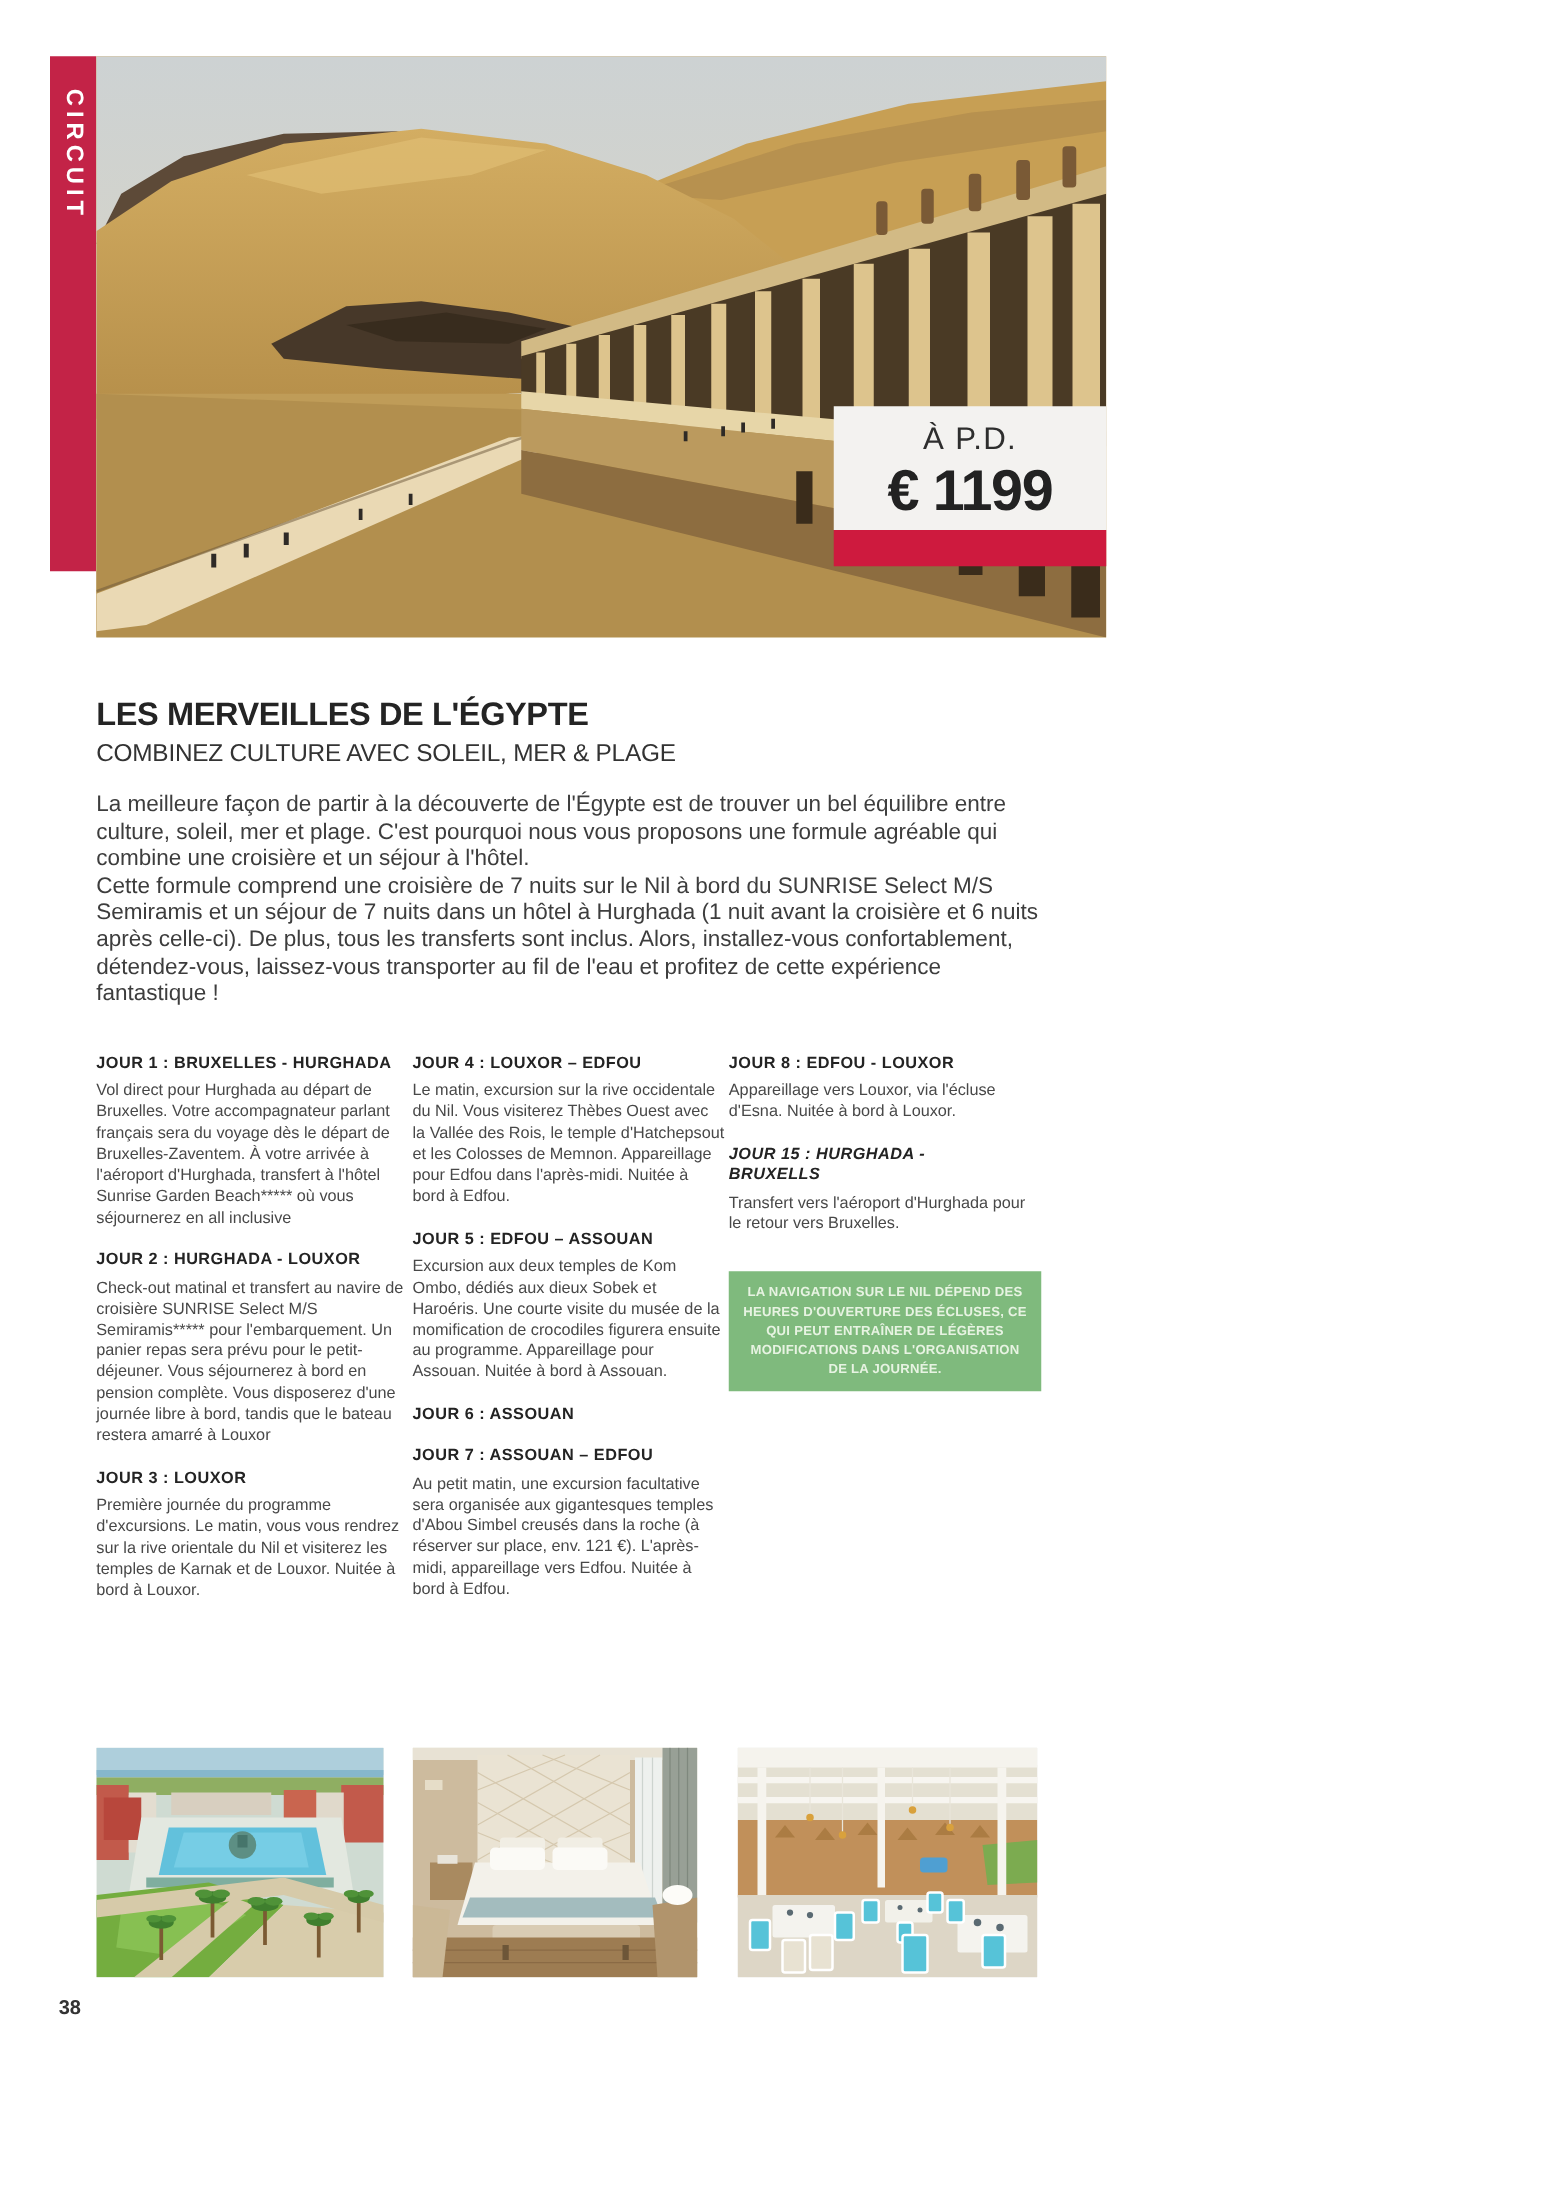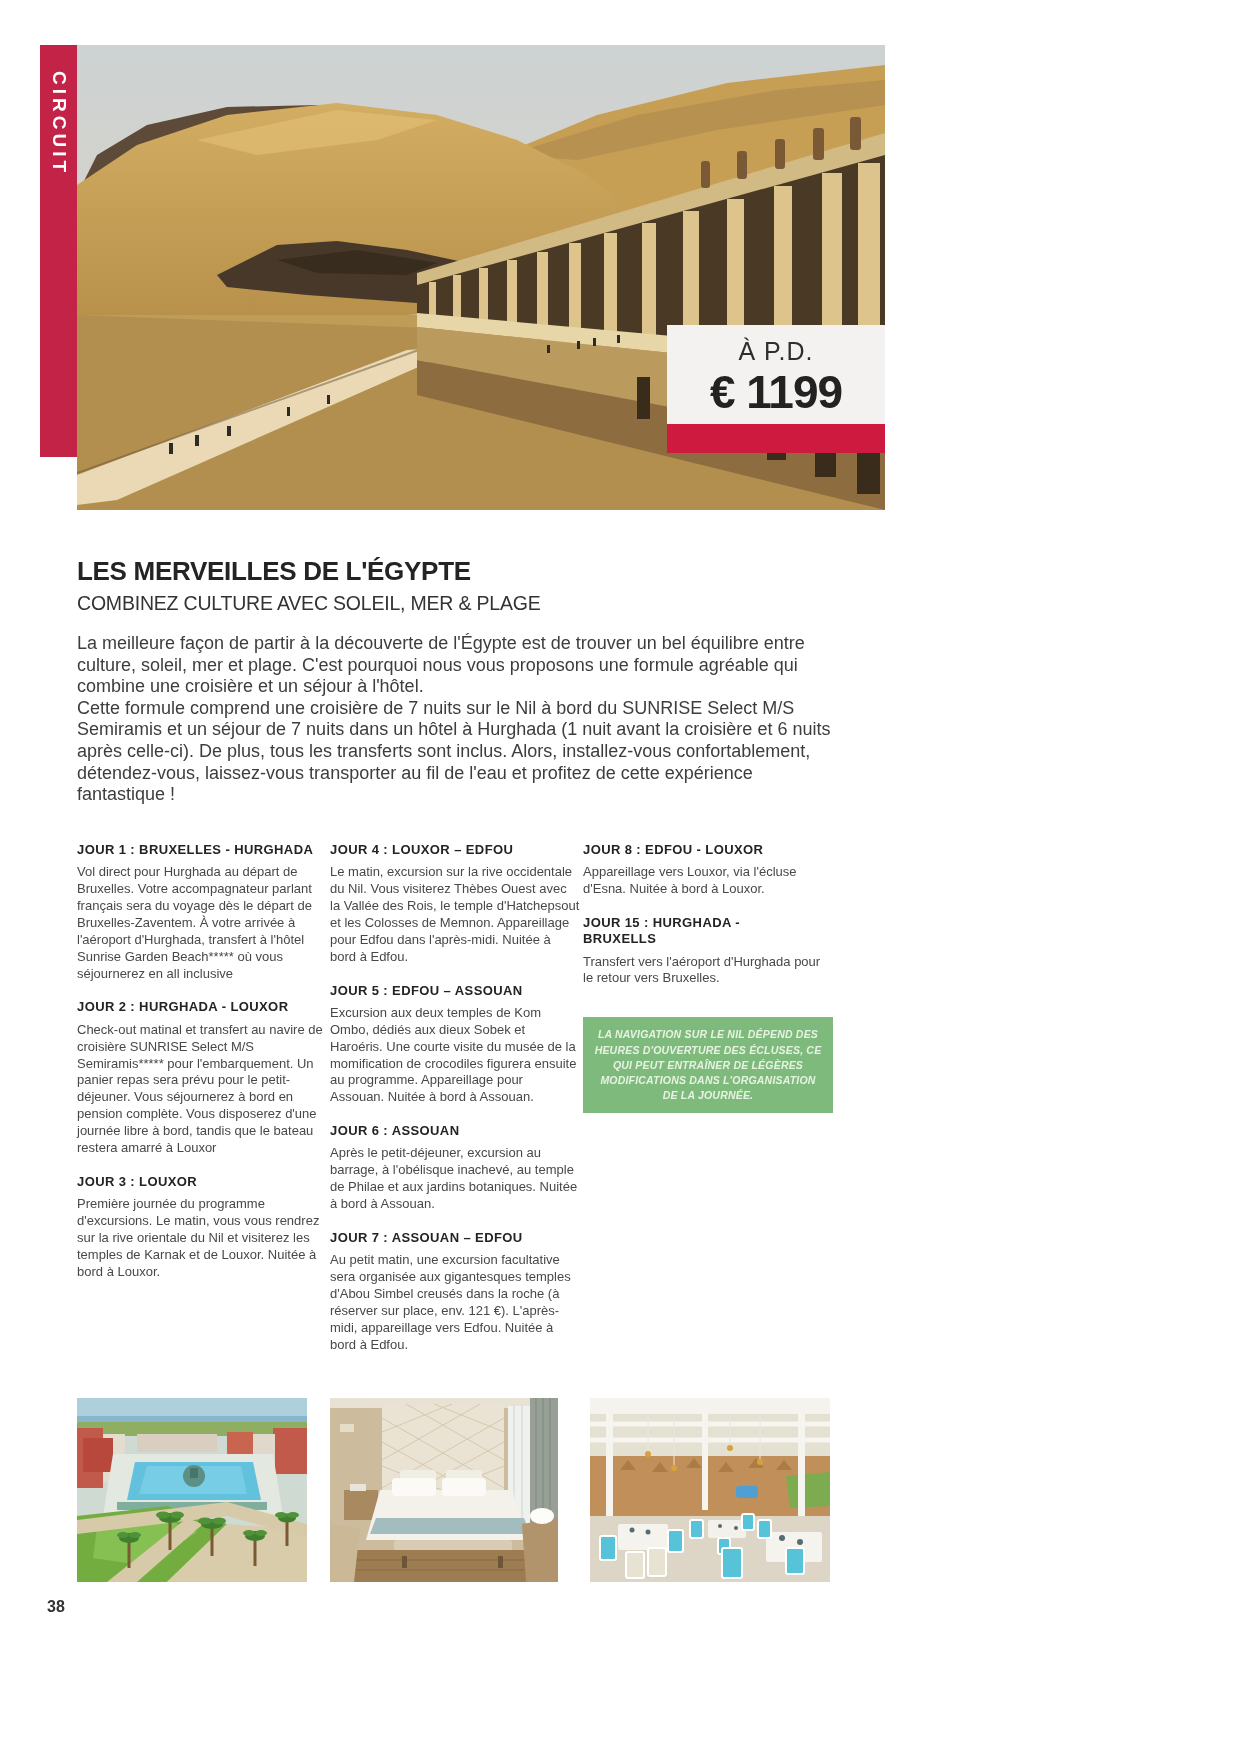--- a/index.html
+++ b/index.html
@@ -34,26 +34,26 @@
   .headline h2{margin:5px 0 0;font-size:19.5px;font-weight:400;color:#333333;letter-spacing:-0.2px;}
   
   .intro{position:absolute;left:77px;top:633px;width:758px;
     font-size:18px;line-height:1.2;color:#3d3d3d;}
   .intro p{margin:0;}
   
   .columns{position:absolute;left:77px;top:842px;width:756px;display:flex;gap:3px;}
   .col{flex:1;min-width:0;}
   .day{margin-bottom:17px;}
   .day-title{margin:0 0 6px;font-size:13px;font-weight:700;color:#232323;letter-spacing:0.4px;line-height:1.25;}
-  .day-title.narrow{max-width:200px;}
+  .day-title.narrow{max-width:200px;font-style:italic;}
   .day-body{margin:0;font-size:13px;line-height:1.3;color:#484848;}
   .note-box{
     margin-top:30px;background:#7fba7d;color:#e7f3e2;
     font-size:10.5px;font-weight:700;text-align:center;
-    padding:10px 9px;line-height:1.45;letter-spacing:0.2px;font-style:italic;
+    padding:10px 9px;line-height:1.45;letter-spacing:0.2px;
   }
   
   .photo{position:absolute;top:1398px;height:184px;overflow:hidden;}
   .photo svg{display:block;}
   .photo-1{left:77px;width:230px;}
   .photo-2{left:330px;width:228px;}
   .photo-3{left:590px;width:240px;}
   
   .page-number{position:absolute;left:47px;top:1598px;font-size:16px;font-weight:700;color:#333333;}
 </style>
@@ -190,21 +190,20 @@
       <div class="day">
         <h3 class="day-title">JOUR 4 : LOUXOR – EDFOU</h3>
         <p class="day-body">Le matin, excursion sur la rive occidentale du Nil. Vous visiterez Thèbes Ouest avec la Vallée des Rois, le temple d'Hatchepsout et les Colosses de Memnon. Appareillage pour Edfou dans l'après-midi. Nuitée à bord à Edfou.</p>
       </div>
       <div class="day">
         <h3 class="day-title">JOUR 5 : EDFOU – ASSOUAN</h3>
         <p class="day-body">Excursion aux deux temples de Kom Ombo, dédiés aux dieux Sobek et Haroéris. Une courte visite du musée de la momification de crocodiles figurera ensuite au programme. Appareillage pour Assouan. Nuitée à bord à Assouan.</p>
       </div>
       <div class="day">
         <h3 class="day-title">JOUR 6 : ASSOUAN</h3>
-        <p class="day-body">Après le petit-déjeuner, excursion au barrage, à l'obélisque inachevé, au temple de Philae et aux jardins botaniques. Nuitée à bord à Assouan.</p>
       </div>
       <div class="day">
         <h3 class="day-title">JOUR 7 : ASSOUAN – EDFOU</h3>
         <p class="day-body">Au petit matin, une excursion facultative sera organisée aux gigantesques temples d'Abou Simbel creusés dans la roche (à réserver sur place, env. 121 €). L'après-midi, appareillage vers Edfou. Nuitée à bord à Edfou.</p>
       </div>
     </div>
     <div class="col">
       <div class="day">
         <h3 class="day-title">JOUR 8 : EDFOU - LOUXOR</h3>
         <p class="day-body">Appareillage vers Louxor, via l'écluse d'Esna. Nuitée à bord à Louxor.</p>

